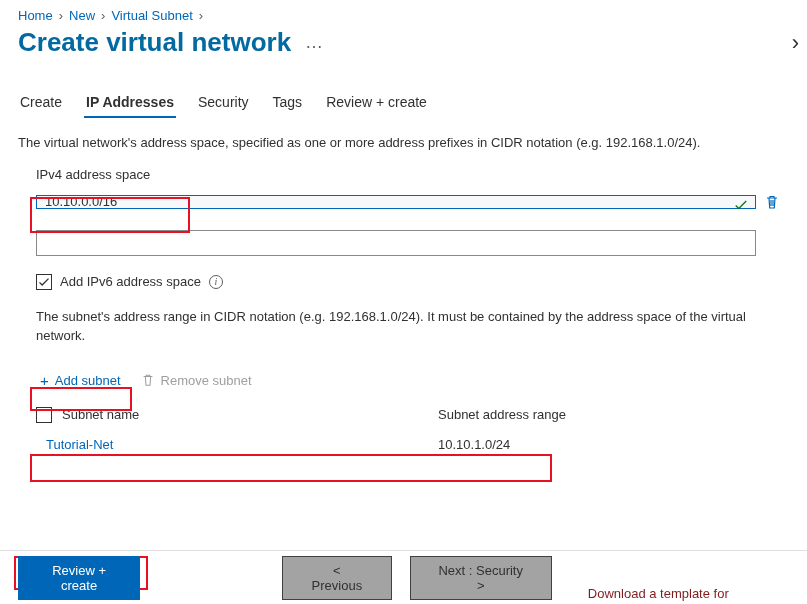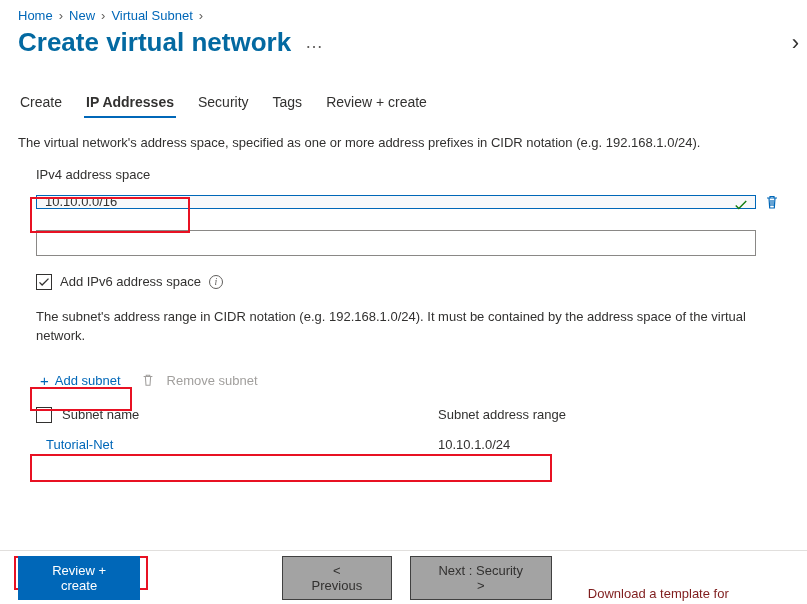--- a/index.html
+++ b/index.html
@@ -38,21 +38,21 @@
     .addr-input2 {
       margin-top: 14px; margin-left: 18px; width: 720px; height: 26px;
       border: 1px solid #8a8886; padding: 0 8px; font-size: 13px; outline: none;
     }
     .checkbox-row { display: flex; align-items: center; gap: 8px; margin-left: 18px; margin-top: 18px; }
     .checkbox { width: 16px; height: 16px; border: 1px solid #323130; background: #fff; display: flex; align-items: center; justify-content: center; cursor: pointer; font-size: 11px; color: #323130; }
     .info-icon { width: 14px; height: 14px; border: 1px solid #605e5c; border-radius: 50%; display: inline-flex; align-items: center; justify-content: center; font-size: 10px; color: #605e5c; cursor: pointer; font-style: italic; font-family: Georgia, serif; }
     .subhelp { margin-top: 18px; margin-left: 18px; max-width: 740px; color: #323130; line-height: 1.45; }
     .subnet-actions { display: flex; align-items: center; gap: 16px; margin-top: 24px; margin-left: 18px; }
     .btn-add { display: inline-flex; align-items: center; gap: 6px; color: #0067b8; cursor: pointer; padding: 2px 4px; }
-    .btn-remove { display: inline-flex; align-items: center; gap: 12px; color: #a19f9d; cursor: pointer; }
+    .btn-remove { display: inline-flex; align-items: center; gap: 6px; color: #a19f9d; cursor: pointer; }
     .plus-icon { font-size: 15px; color: #0067b8; }
     .trash-mini { color: #a19f9d; }
     .subnet-header { display: flex; align-items: center; margin: 16px 0 0 18px; font-size: 13px; }
     .subnet-header .col1 { display: flex; align-items: center; gap: 10px; width: 402px; }
     .subnet-header .cb-empty { width: 16px; height: 16px; border: 1px solid #323130; }
     .subnet-row { display: flex; align-items: center; margin: 14px 0 0 18px; font-size: 13px; }
     .subnet-row .col1 { display: flex; align-items: center; gap: 10px; width: 402px; }
     .subnet-row .subnet-name { color: #0067b8; cursor: pointer; }
     .hl { position: absolute; border: 2px solid #e81123; pointer-events: none; }
     .footer {

